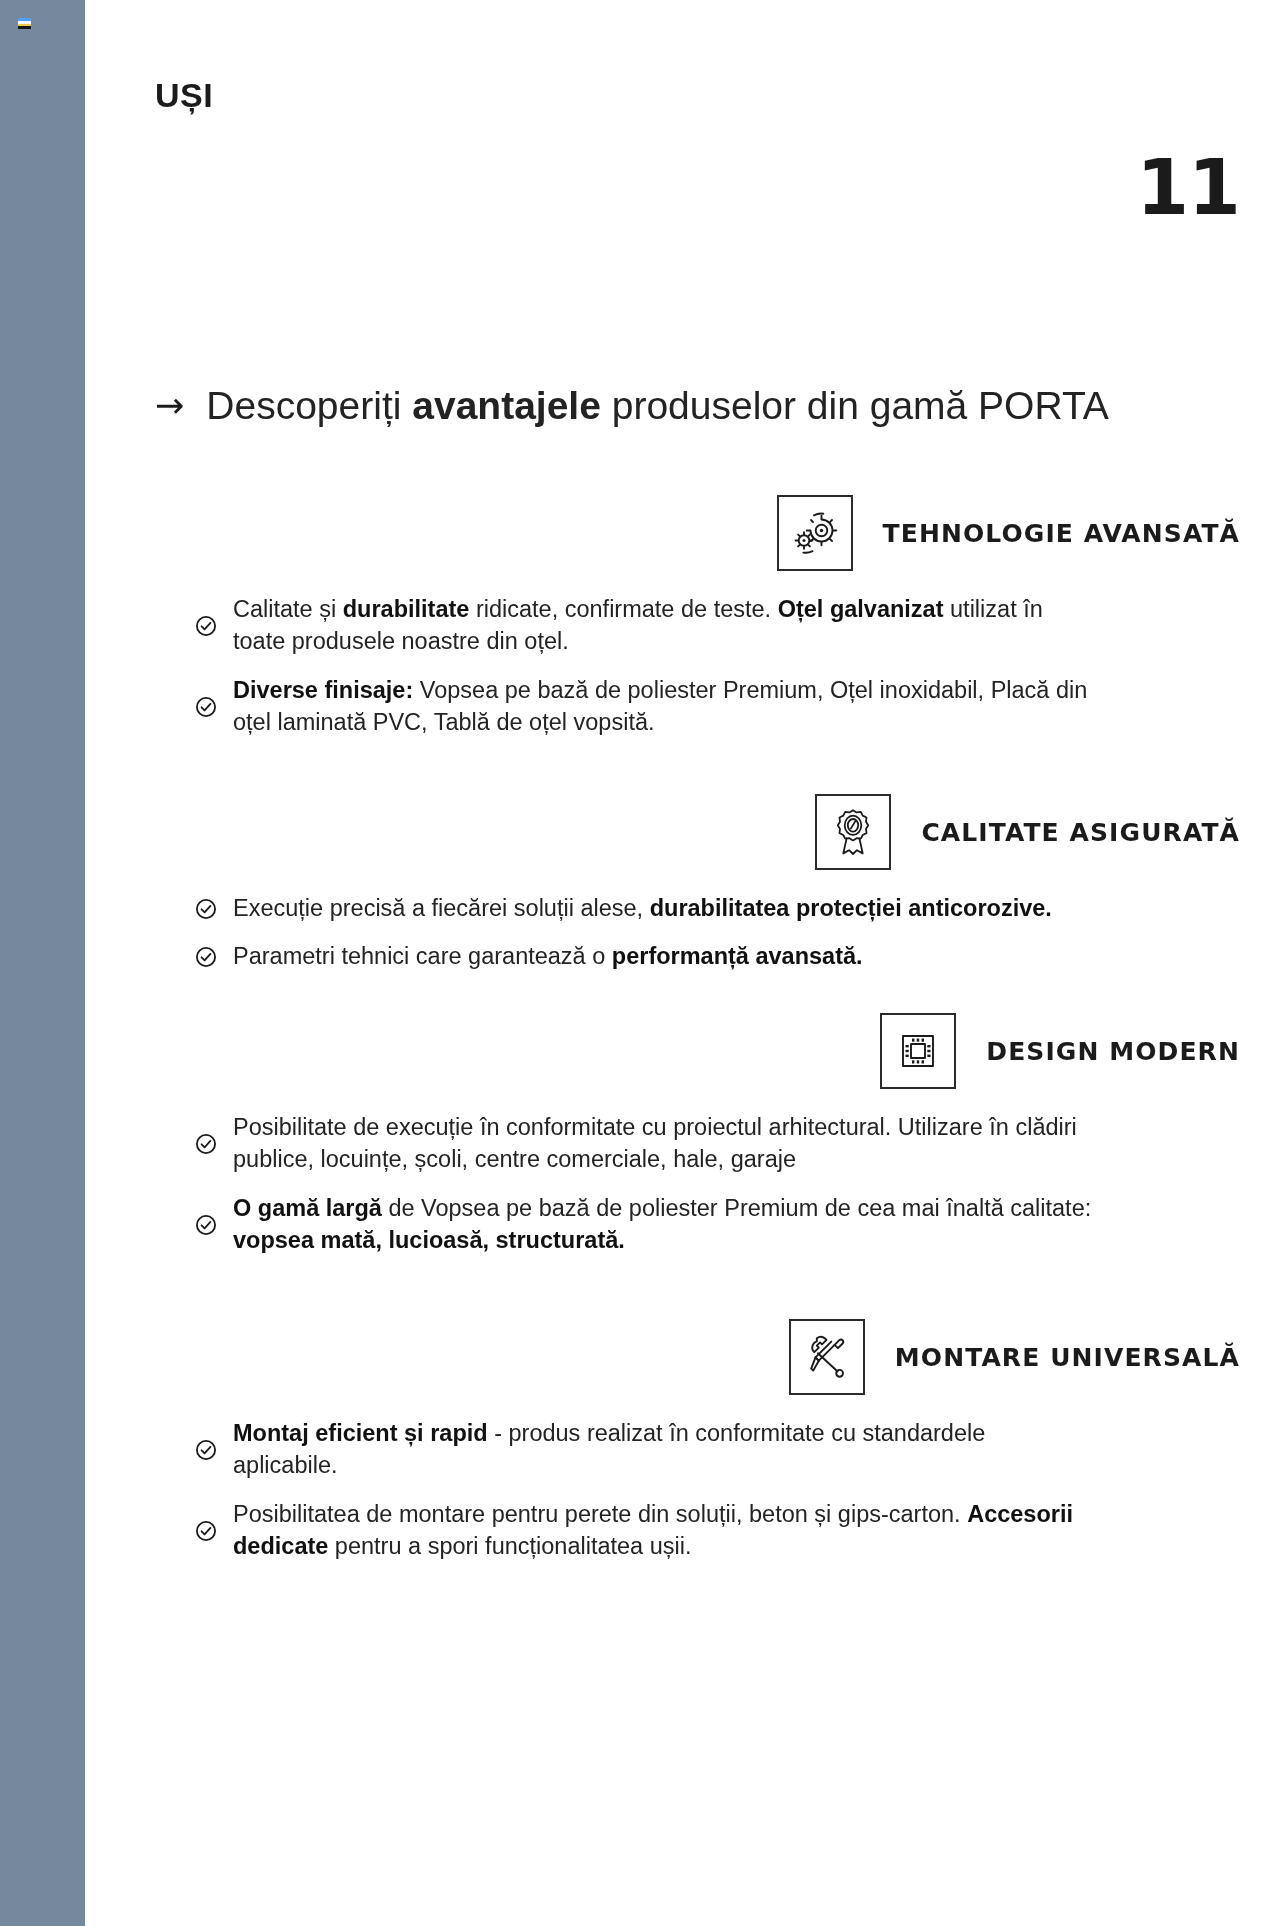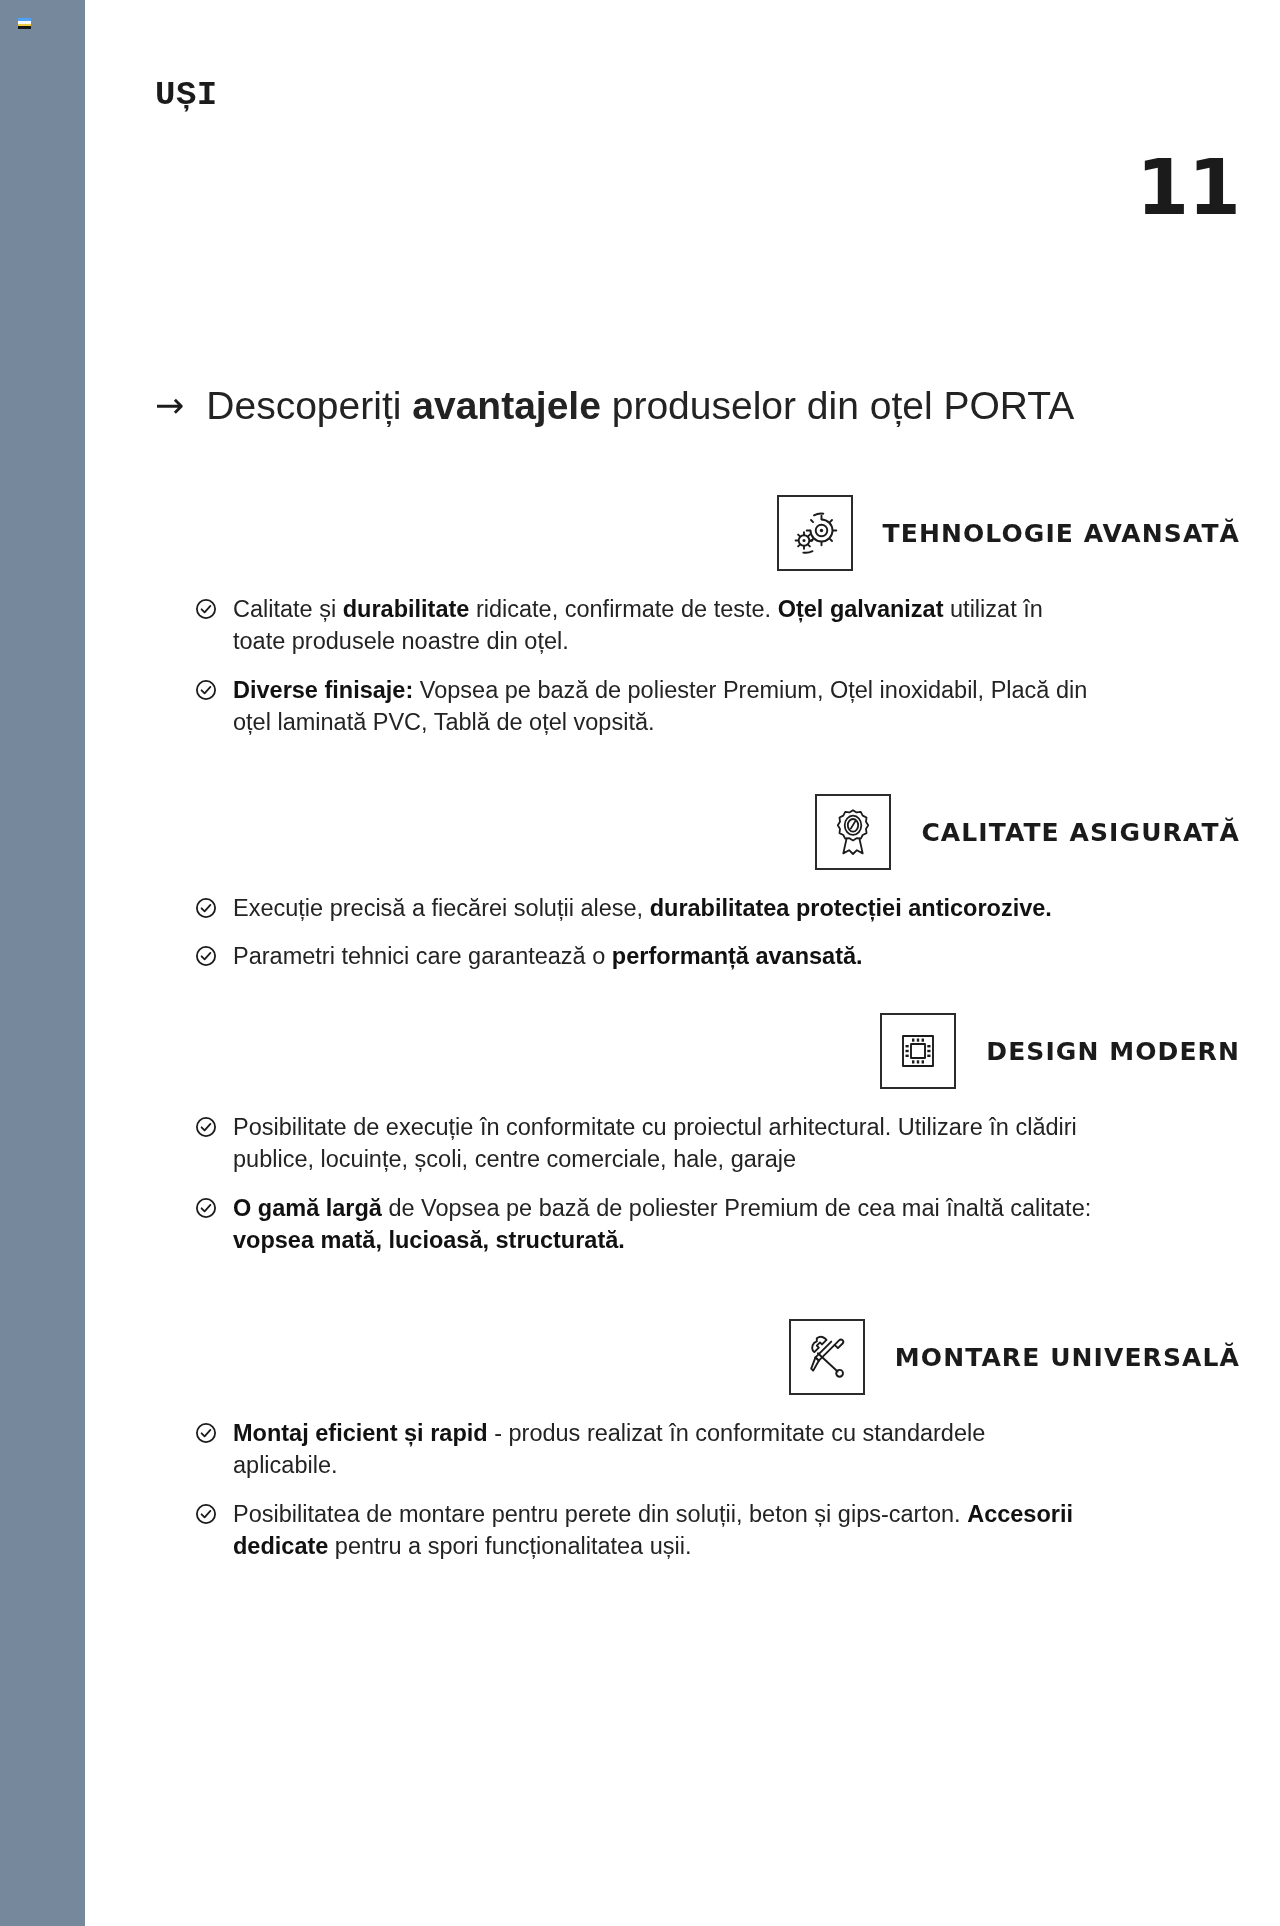--- a/index.html
+++ b/index.html
@@ -45,21 +45,21 @@
   .reg-mark i { display: block; height: 25%; width: 100%; }
 
   
   .header {
     position: absolute;
     left: 155px;
     top: 78px;
     right: 40px;
   }
   .kicker {
-    font-family: Liberation Mono, monospace;
+    font-family: Liberation Sans, sans-serif;
     font-weight: 700;
     font-size: 34px;
     letter-spacing: 0.5px;
     line-height: 1;
     color: #1b1b1b;
     margin: 0 0 4px 0;
   }
   .title {
     font-family: "DejaVu Sans", "Liberation Sans", sans-serif;
     font-weight: 700;
@@ -141,21 +141,21 @@
     letter-spacing: 1.1px;
     color: #1b1b1b;
   }
 
   .bullets {
     margin-top: 22px;
     padding-left: 40px;
   }
   .bullet {
     display: flex;
-    align-items: flex-start;
+    align-items: center;
     gap: 16px;
     margin-bottom: 16px;
   }
   .bullet:last-child { margin-bottom: 0; }
   .check {
     flex: 0 0 auto;
     margin-top: 5px;
   }
   .bullet-text {
     font-size: 23.5px;
@@ -186,21 +186,21 @@
   </div>
 
   <div class="header">
     <div class="kicker">UȘI</div>
     <div class="page-number">11</div>
   </div>
 
   <div class="lead">
     <span class="lead-arrow">→</span>
     <span class="lead-text">
-      <span>Descoperiți </span><b>avantajele</b><span> produselor din oțel PORTA</span>
+      <span>Descoperiți </span><b>avantajele</b><span> produselor din gamă PORTA</span>
     </span>
   </div>
 
   <div class="section" id="sec-1">
     <div class="sec-head">
       <div class="icon-box">
         <svg width="52" height="46" viewBox="0 0 52 46" fill="none" stroke="#1b1b1b" stroke-width="1.9" stroke-linecap="round" stroke-linejoin="round">
           <path d="M32.5 9.5 a11 11 0 1 1 -11 11"></path>
           <circle cx="32.5" cy="20.5" r="5.8"></circle>
           <circle cx="32.5" cy="20.5" r="1.7" fill="#1b1b1b" stroke="none"></circle>

